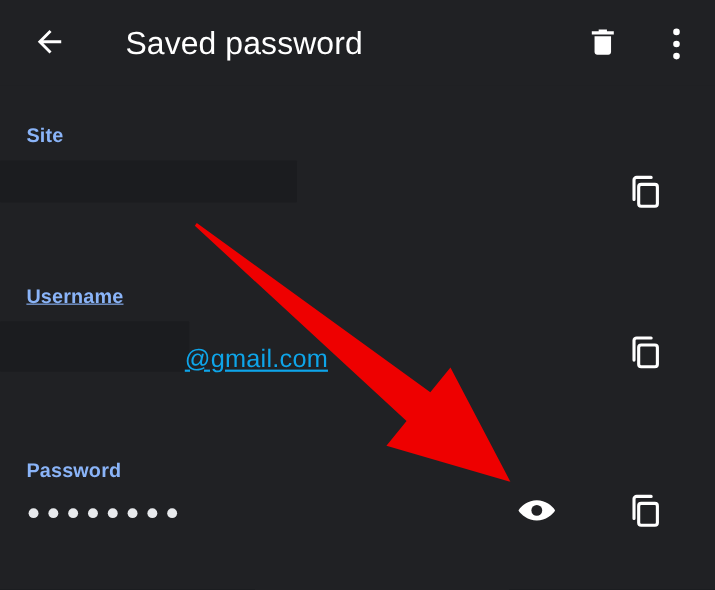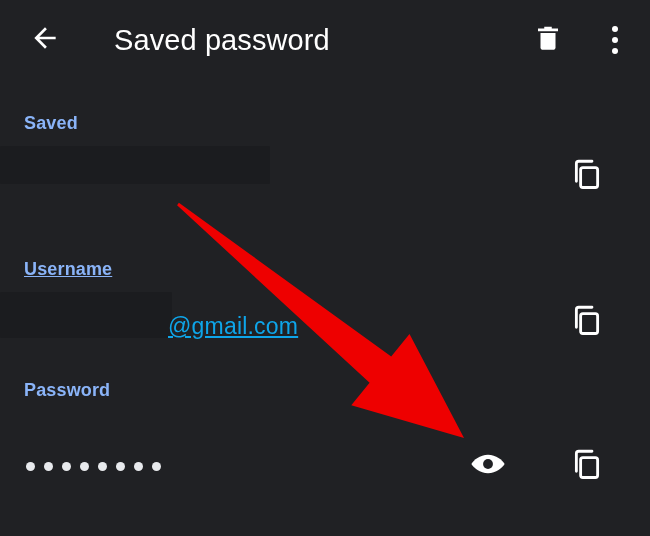--- a/index.html
+++ b/index.html
@@ -154,21 +154,21 @@
     <div class="overflow-btn">
       <span style="display:flex;flex-direction:column;align-items:center;">
         <span class="dot3"></span>
         <span class="dot3"></span>
         <span class="dot3"></span>
       </span>
     </div>
   </div>
 
   <div class="field" style="top:0;">
-    <div class="field-label" style="top:113px;">Saved</div>
+    <div class="field-label" style="top:113px;">Site</div>
 
     <div class="redaction" style="left:0px; top:146px; width:270px; height:38px;"></div>
 
     <div class="field-value" style="left:24px; top:152px;"></div>
 
     <div class="copy-btn" style="left:564px; top:153px;">
       <span>
         <svg width="34" height="34" viewBox="0 0 24 24">
           <rect x="7.5" y="7.5" width="12" height="14" rx="1.6" ry="1.6" fill="none" stroke="#ffffff" stroke-width="2"></rect>
           <path d="M4.5 17.2V4.6c0-.9.8-1.6 1.7-1.6h9.3" fill="none" stroke="#ffffff" stroke-width="2" stroke-linecap="round"></path>
@@ -188,21 +188,21 @@
       <span>
         <svg width="34" height="34" viewBox="0 0 24 24">
           <rect x="7.5" y="7.5" width="12" height="14" rx="1.6" ry="1.6" fill="none" stroke="#ffffff" stroke-width="2"></rect>
           <path d="M4.5 17.2V4.6c0-.9.8-1.6 1.7-1.6h9.3" fill="none" stroke="#ffffff" stroke-width="2" stroke-linecap="round"></path>
         </svg>
       </span>
     </div>
   </div>
 
   <div class="field" style="top:0;">
-    <div class="field-label" style="top:380px;">Password</div>
+    <div class="field-label" style="top:418px;">Password</div>
 
     <div class="pw-dots" id="pw-dots" style="top:462px;">
         <span class="pw-dot"></span>
         <span class="pw-dot"></span>
         <span class="pw-dot"></span>
         <span class="pw-dot"></span>
         <span class="pw-dot"></span>
         <span class="pw-dot"></span>
         <span class="pw-dot"></span>
         <span class="pw-dot"></span>

